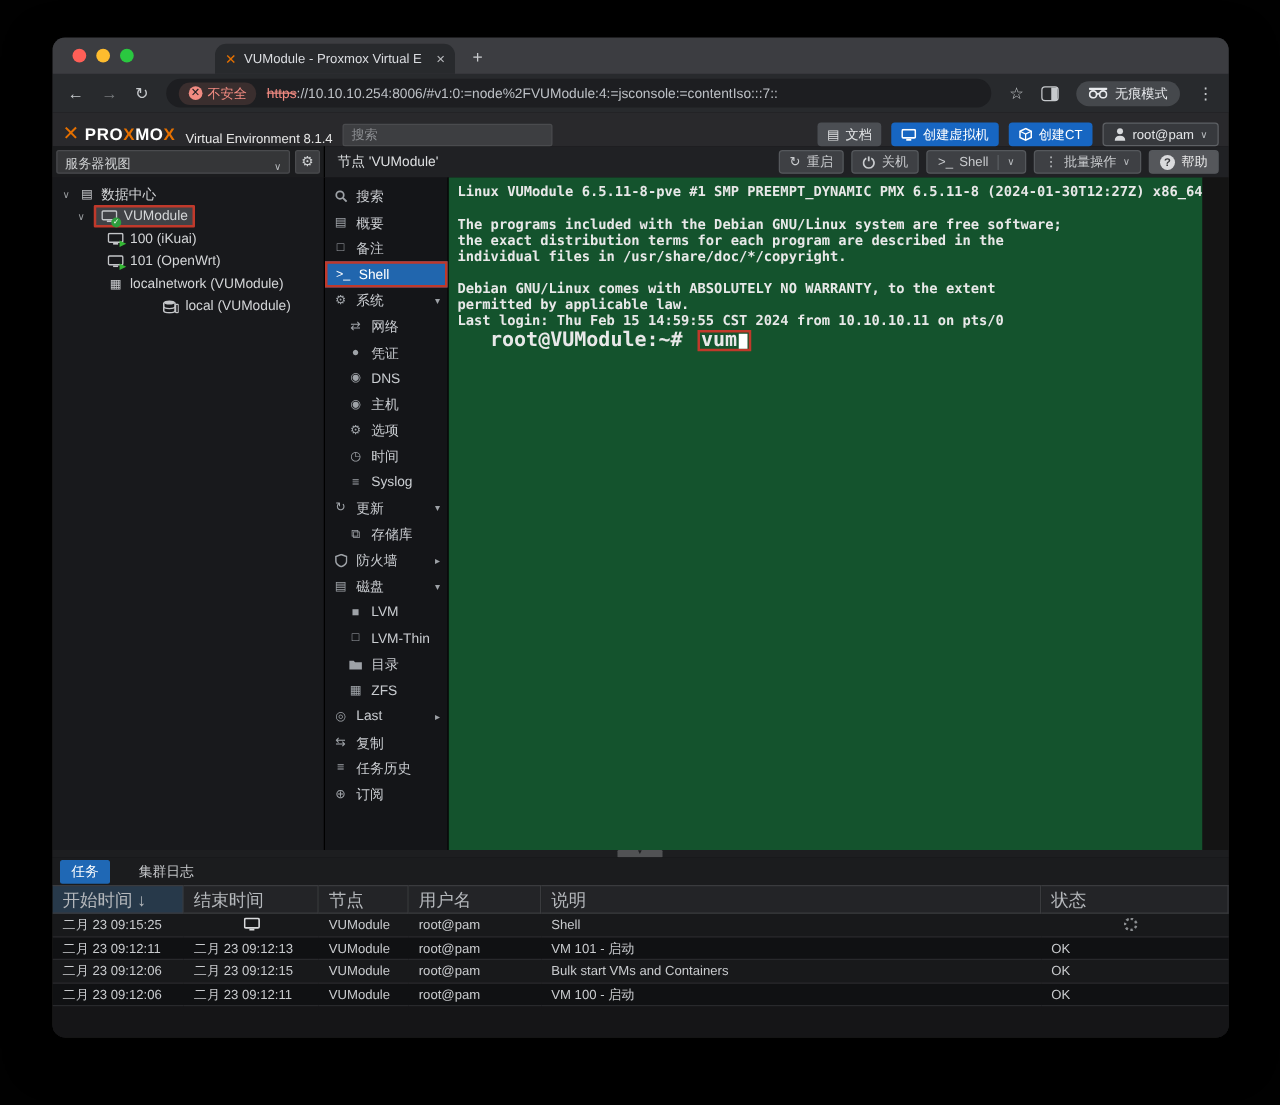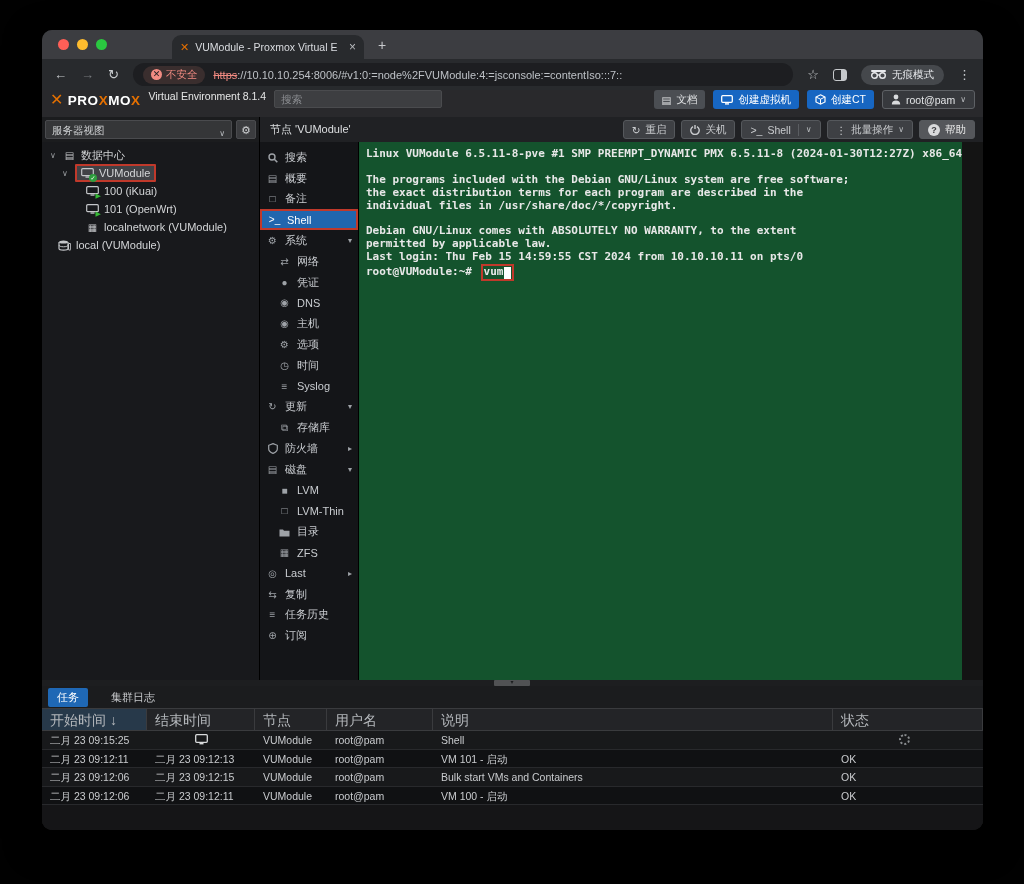--- a/index.html
+++ b/index.html
@@ -35,21 +35,21 @@
   .secx { display:inline-block; width:11px; height:11px; border-radius:50%; background:#f28b82;
           color:#1d1e21; font-size:9px; line-height:11px; text-align:center; font-weight:bold; }
   .url { font-size:11px; color:#bdc1c6; white-space:nowrap; }
   .url .scheme { color:#f28b82; text-decoration:line-through; }
   .incog { display:flex; align-items:center; gap:6px; background:#45484c; border-radius:11px;
            padding:3px 10px; color:#e8eaed; font-size:10.5px; white-space:nowrap; }
 
   
   #pxpage { position:absolute; left:0; top:60px; width:941px; height:740px; background:#141414; }
 
-  .pxheader { height:27px; background:#29292c; display:flex; align-items:flex-start; padding:0 8px; gap:8px; }
+  .pxheader { height:27px; background:#29292c; display:flex; align-items:flex-end; padding:0 8px; gap:8px; }
   .logo-x { color:#e57000; font-weight:bold; font-size:16px; font-style:italic; }
   .logo-word { color:#fff; font-weight:bold; font-size:13.5px; letter-spacing:.5px; }
   .logo-word b { color:#e57000; }
   .pxver { color:#e6e6e6; font-size:10.5px; }
   .pxsearch { width:168px; height:18px; background:#3d3e41; border:1px solid #4a4b4e; border-radius:2px;
               color:#cfcfcf; font-size:10.5px; padding:0 6px; outline:none; }
   .pxsearch::placeholder { color:#8d8f93; }
   .hspacer { flex:1; }
   .pxbtn { height:19px; border-radius:3px; display:flex; align-items:center; gap:5px; padding:0 8px;
            font-size:10.5px; color:#e2e4e6; background:#4b4e53; white-space:nowrap; }
@@ -96,21 +96,21 @@
   .mi.child { padding-left:18px; }
   .mi .arr { margin-left:auto; font-size:8px; color:#9ea2a7; }
   .mi.sel { background:#2166ae; color:#fff; border:2px solid #c0392b; }
   .mi.sel .mic { color:#fff; }
 
   
   .termwrap { width:603px; background:#14532d; padding:6px 7px; overflow:hidden; }
   .term { font-family:"DejaVu Sans Mono","Liberation Mono",monospace; font-size:11px; line-height:12.9px;
           font-weight:bold; color:#e8e8e8; white-space:pre; }
   .promptline { display:flex; align-items:center; font-family:"DejaVu Sans Mono","Liberation Mono",monospace;
-                font-size:11px; line-height:12.9px; font-weight:bold; color:#e8e8e8; white-space:pre; }
+                font-size:16px; line-height:12.9px; font-weight:bold; color:#e8e8e8; white-space:pre;margin-left:26px; }
   .cmdbox { display:inline-flex; align-items:center; border:2px solid #c0392b; padding:0 1px; margin-left:2px; }
   .cursor { display:inline-block; width:7px; height:12px; background:#fff; margin-left:1px; }
   .rightstrip { flex:1; background:#141414; }
 
   
   .splitter { position:absolute; left:0; top:590px; width:941px; height:6px; background:#1d1e20; }
   .handle { position:absolute; left:452px; top:0; width:36px; height:6px; background:#515254;
             border-radius:1px; color:#1d1e20; font-size:6px; text-align:center; line-height:5px; }
 
   
@@ -296,21 +296,21 @@
                   <rect x="4.5" y="8.4" width="4" height="1.3" fill="#c4c6c9"></rect>
                 </svg>
               <span class="vm-play">▶</span>
             </span>
             <span>101 (OpenWrt)</span>
           </div>
           <div class="trow-item" style="padding-left:44px;">
             <span class="ticon">▦</span>
             <span>localnetwork (VUModule)</span>
           </div>
-          <div class="trow-item" style="padding-left:16px;">
+          <div class="trow-item" style="padding-left:62px;justify-content:center;">
             <span>
               <svg width="13" height="11" viewBox="0 0 13 11">
                   <ellipse cx="5.5" cy="2" rx="4.5" ry="1.6" fill="#c4c6c9"></ellipse>
                   <path d="M1 2 V8.5 C1 9.4 3 10.1 5.5 10.1 C8 10.1 10 9.4 10 8.5 V2" fill="none" stroke="#c4c6c9" stroke-width="1.2"></path>
                   <path d="M1 5.2 C1 6.1 3 6.8 5.5 6.8 C8 6.8 10 6.1 10 5.2" fill="none" stroke="#c4c6c9" stroke-width="1"></path>
                   <rect x="10.5" y="3.5" width="2.2" height="6.5" rx="0.5" fill="none" stroke="#c4c6c9" stroke-width="1"></rect>
                 </svg>
             </span>
             <span>local (VUModule)</span>
           </div>

